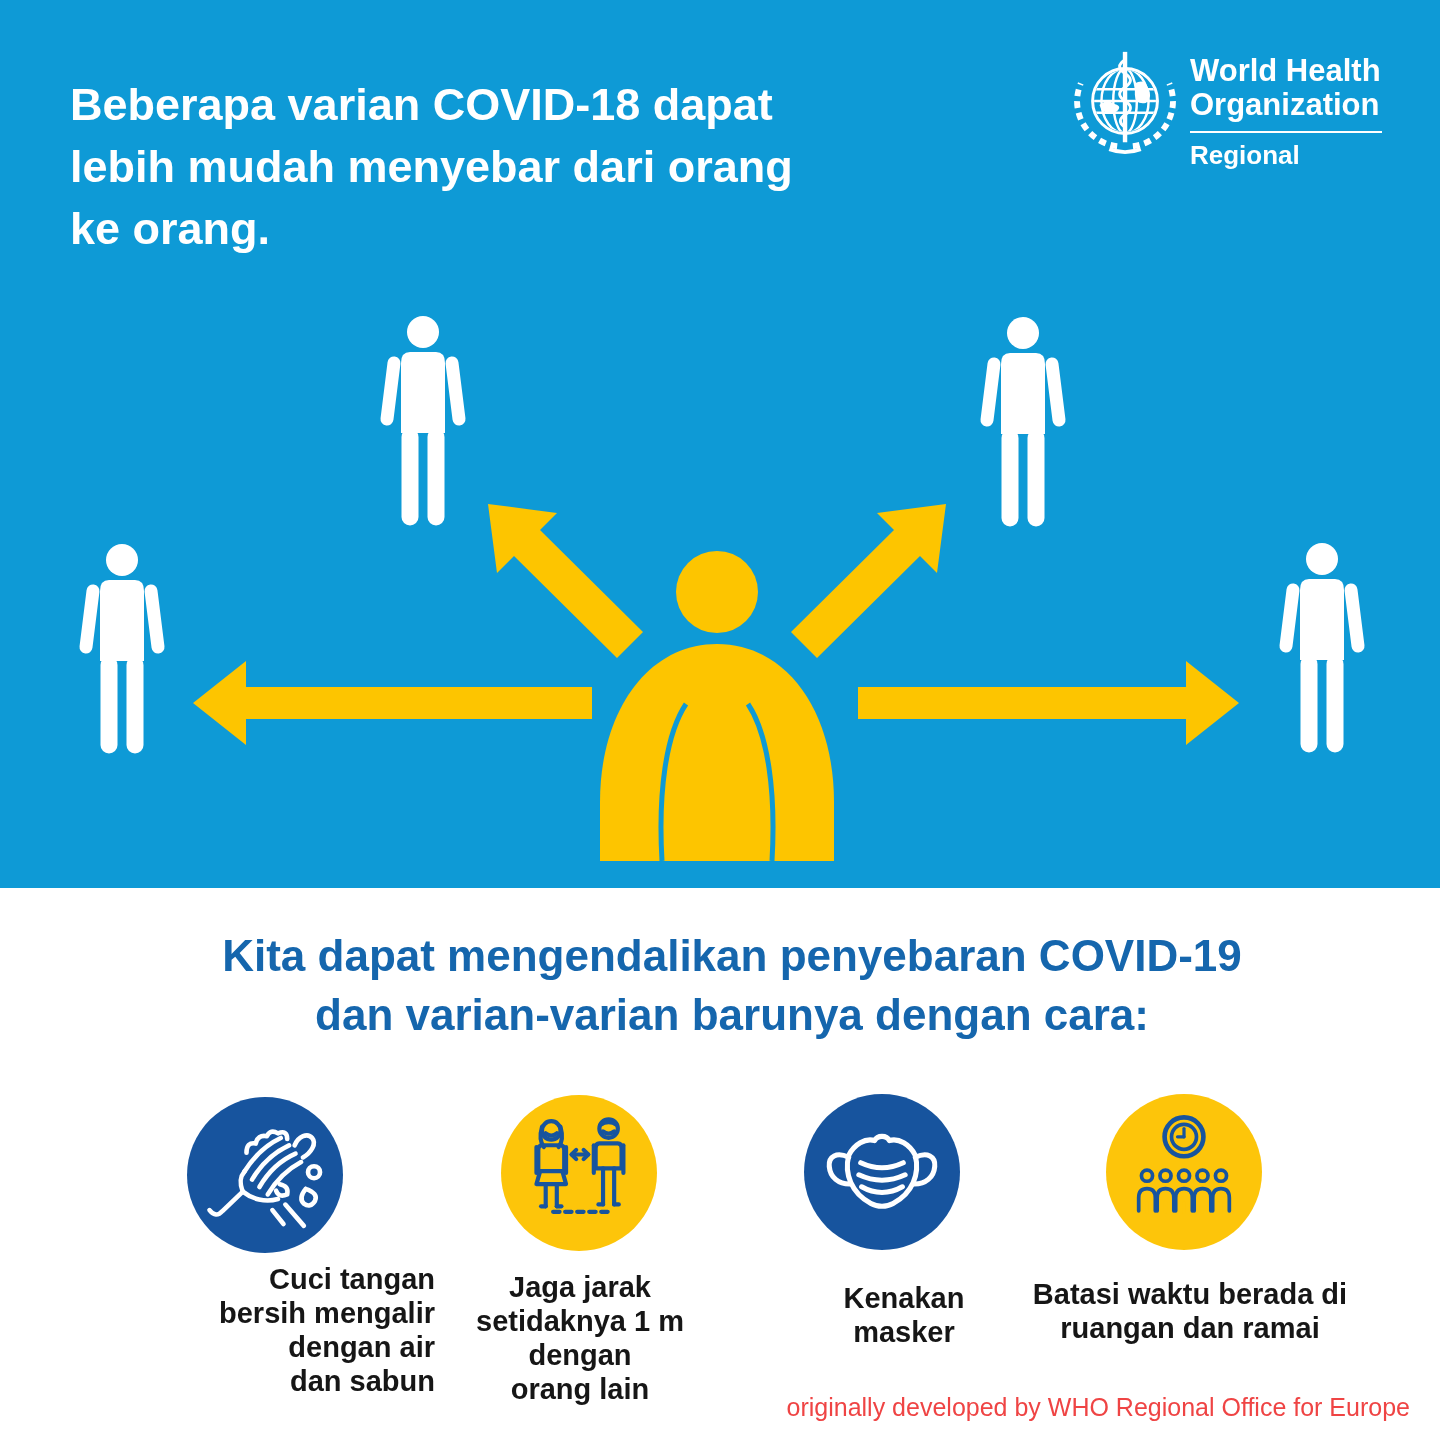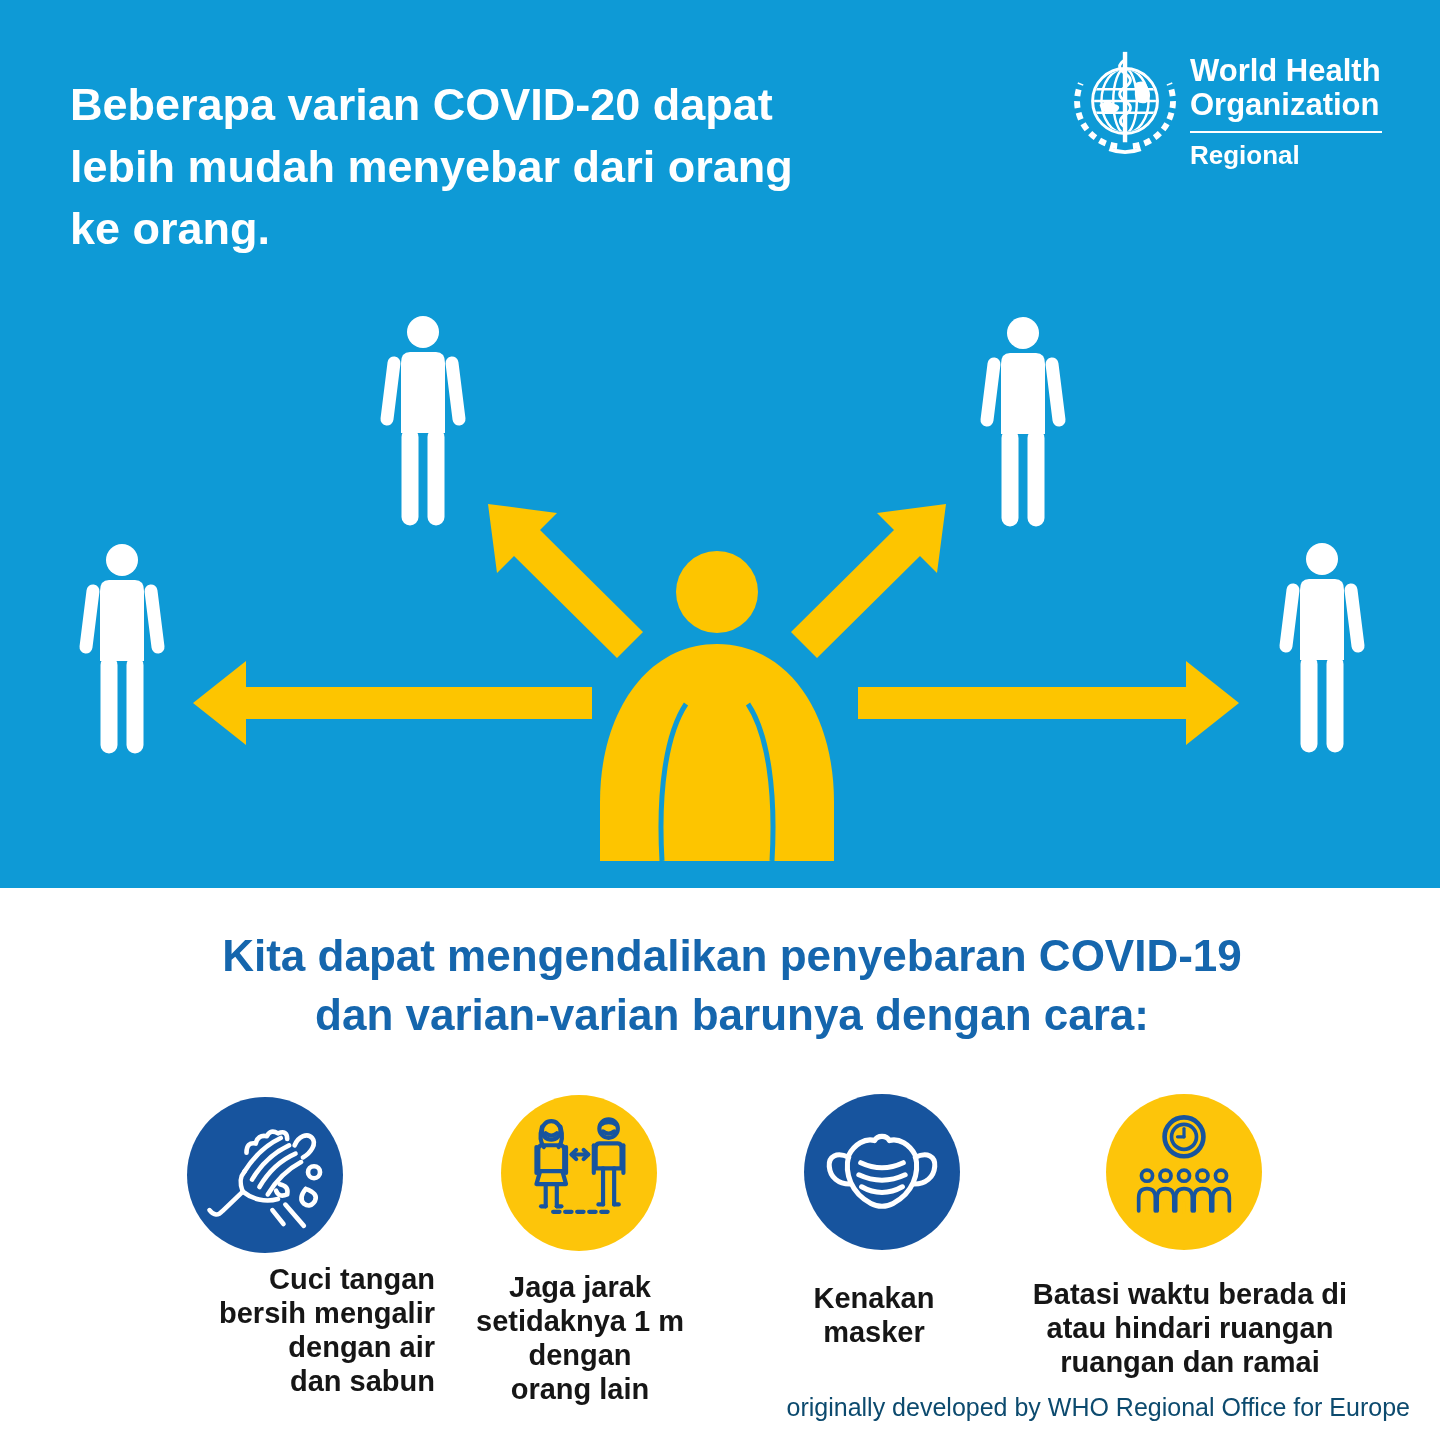--- a/index.html
+++ b/index.html
@@ -25,23 +25,23 @@
   .measure-circle.blue{background:#17549e;}
   .measure-circle.yellow{background:#fdc50a;}
   .mc1{left:187px;top:1097px;}
   .mc2{left:501px;top:1095px;}
   .mc3{left:804px;top:1094px;}
   .mc4{left:1106px;top:1094px;}
   .caption{position:absolute;text-align:center;color:#161616;font-size:29px;
            font-weight:bold;line-height:34px;}
   .cap1{left:95px;top:1262px;width:340px;text-align:right;}
   .cap2{left:410px;top:1262px;width:340px;margin-top:8px;}
-  .cap3{left:704px;top:1281px;width:340px;}
+  .cap3{left:734px;top:1281px;width:340px;}
   .cap4{left:992px;top:1277px;width:396px;}
-  .credit{position:absolute;top:1393px;right:30px;font-size:25px;color:#0c4a6e;}
+  .credit{position:absolute;top:1393px;right:30px;font-size:25px;color:#ef4444;}
 </style>
 </head>
 <body>
 
 <div class="poster">
 
   <div class="hero">
 
     <svg class="scene" width="1440" height="888" viewBox="0 0 1440 888">
       <defs>
@@ -71,21 +71,21 @@
 
       <g transform="translate(592,550)" fill="#fdc500">
         <circle cx="125" cy="42" r="41"></circle>
         <path d="M 8 311 L 8 252 C 8 162 55 94 125 94 C 195 94 242 162 242 252 L 242 311 Z"></path>
         <path d="M 70 311 C 66 242 74 184 94 154" stroke="#0e9ad6" stroke-width="5" fill="none"></path>
         <path d="M 180 311 C 184 242 176 184 156 154" stroke="#0e9ad6" stroke-width="5" fill="none"></path>
       </g>
     </svg>
 
     <div class="headline">
-      <div>Beberapa varian COVID-20 dapat</div>
+      <div>Beberapa varian COVID-18 dapat</div>
       <div>lebih mudah menyebar dari orang</div>
       <div>ke orang.</div>
     </div>
 
     <div class="who-logo">
       <svg class="emblem" width="118" height="114" viewBox="0 0 120 116">
         <defs>
             <clipPath id="globeClip">
               <circle cx="58" cy="58" r="31.5"></circle>
             </clipPath>
@@ -240,19 +240,18 @@
     <div>setidaknya 1 m</div>
     <div>dengan</div>
     <div>orang lain</div>
   </div>
   <div class="caption cap3">
     <div>Kenakan</div>
     <div>masker</div>
   </div>
   <div class="caption cap4">
     <div>Batasi waktu berada di</div>
-    <div>atau hindari ruangan</div>
     <div>ruangan dan ramai</div>
   </div>
 
   <div class="credit">originally developed by WHO Regional Office for Europe</div>
 
 </div>
 
 </body></html>

